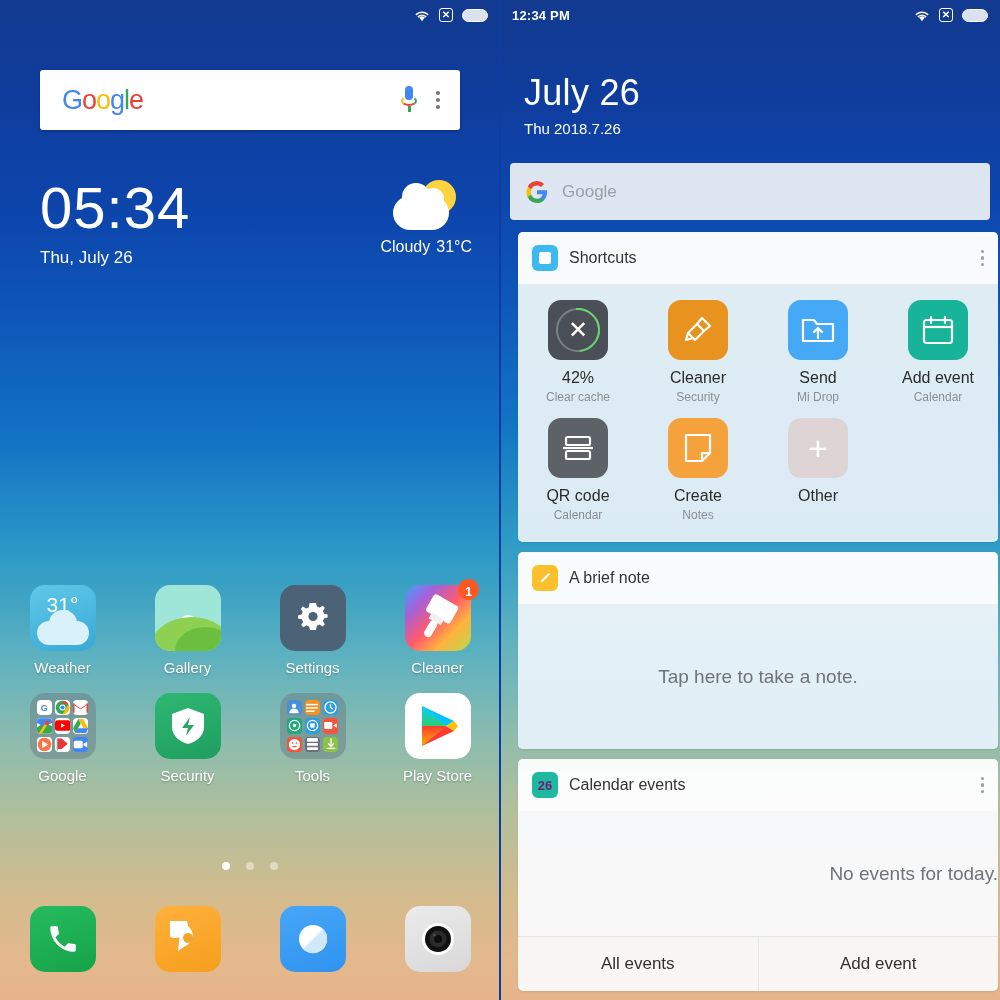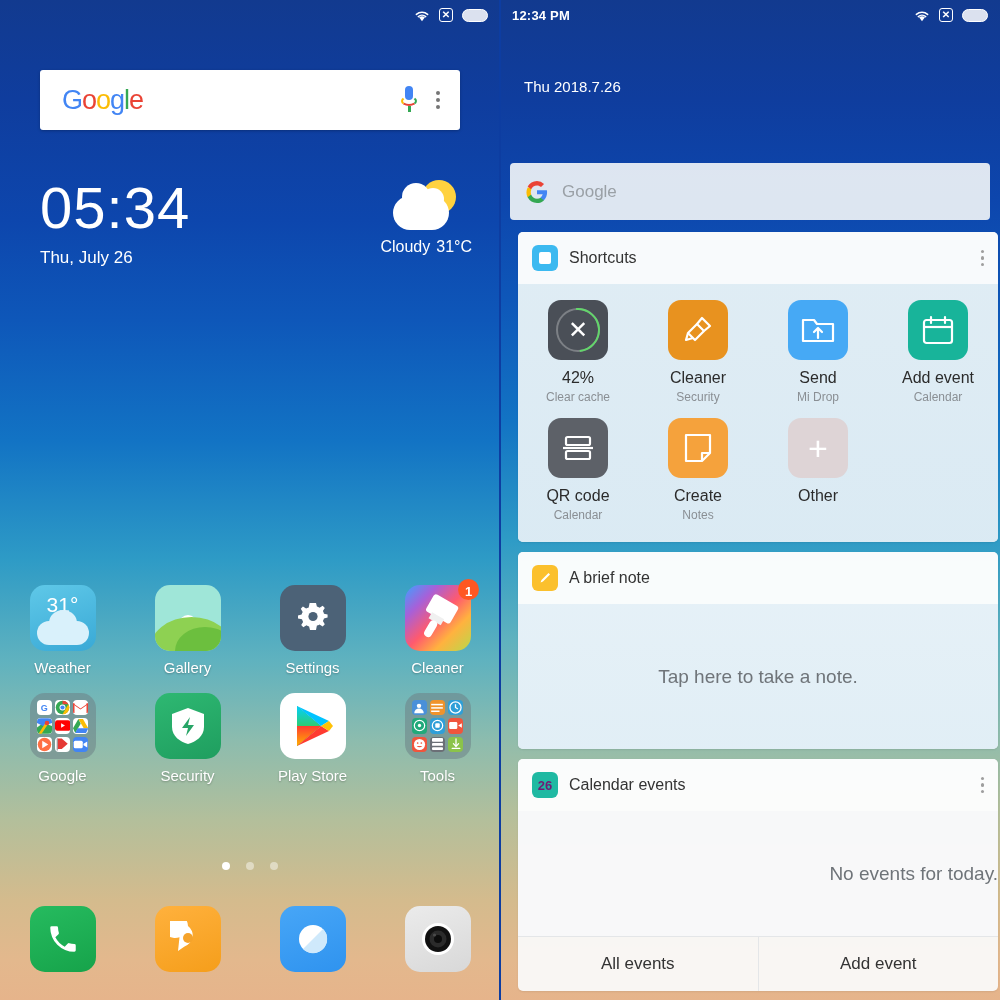--- a/index.html
+++ b/index.html
@@ -345,20 +345,86 @@
           <div class="appicon ic-security">
             <svg width="34" height="38" viewBox="0 0 34 38">
               <path d="M17 1 L33 7 V20 C33 29 25 35 17 37 C9 35 1 29 1 20 V7 Z" fill="#fff"></path>
               <path d="M19 10 l-8 11 h6 l-2 8 8-11 h-6 z" fill="#28a567"></path>
             </svg>
           </div>
           <div class="applabel">Security</div>
         </div>
 
         <div class="app">
+          <div class="appicon ic-folder">
+            <div class="fgrid">
+              <div style="background:#4a90d9">
+                <svg width="12" height="12" viewBox="0 0 14 14">
+                    <circle cx="7" cy="4.5" r="2.6" fill="#fff"></circle>
+                    <path d="M1.5 13a5.5 5.5 0 0 1 11 0z" fill="#fff"></path>
+                  </svg>
+              </div>
+              <div style="background:#f0932b">
+                <svg width="12" height="10" viewBox="0 0 14 12">
+                    <rect y="1" width="14" height="1.8" fill="#fff"></rect>
+                    <rect y="5" width="14" height="1.8" fill="#fff"></rect>
+                    <rect y="9" width="10" height="1.8" fill="#fff"></rect>
+                  </svg>
+              </div>
+              <div style="background:#2f9fd8">
+                <svg width="13" height="13" viewBox="0 0 14 14">
+                    <circle cx="7" cy="7" r="6" fill="none" stroke="#fff" stroke-width="1.4"></circle>
+                    <path d="M7 3.5V7l2.6 1.6" stroke="#fff" stroke-width="1.4" fill="none"></path>
+                  </svg>
+              </div>
+              <div style="background:#21a97a">
+                <svg width="13" height="13" viewBox="0 0 14 14">
+                    <circle cx="7" cy="7" r="5.6" fill="none" stroke="#fff" stroke-width="1.3"></circle>
+                    <circle cx="7" cy="7" r="1.8" fill="#fff"></circle>
+                  </svg>
+              </div>
+              <div style="background:#2f9fd8">
+                <svg width="13" height="13" viewBox="0 0 14 14">
+                    <circle cx="7" cy="7" r="5.6" fill="none" stroke="#fff" stroke-width="1.3"></circle>
+                    <rect x="4.6" y="4.6" width="4.8" height="4.8" rx="1" fill="#fff"></rect>
+                  </svg>
+              </div>
+              <div style="background:#f0553d">
+                <svg width="13" height="9" viewBox="0 0 14 10">
+                    <rect x="0" y="1" width="9" height="8" rx="1.4" fill="#fff"></rect>
+                    <path d="M10 5l4-2.6v5.2z" fill="#fff"></path>
+                  </svg>
+              </div>
+              <div style="background:#f0553d">
+                <svg width="13" height="13" viewBox="0 0 14 14">
+                    <circle cx="7" cy="7" r="6" fill="#fff"></circle>
+                    <path d="M4 8.6a4 4 0 0 0 6 0z" fill="#f0553d"></path>
+                    <circle cx="5" cy="5.4" r=".9" fill="#f0553d"></circle>
+                    <circle cx="9" cy="5.4" r=".9" fill="#f0553d"></circle>
+                  </svg>
+              </div>
+              <div style="background:#6b6f76">
+                <svg width="11" height="12" viewBox="0 0 12 13">
+                    <rect x="0" y="0" width="12" height="4" rx="1" fill="#fff"></rect>
+                    <rect x="0" y="5.5" width="12" height="3" rx="1" fill="#fff"></rect>
+                    <rect x="0" y="10" width="12" height="3" rx="1" fill="#fff"></rect>
+                  </svg>
+              </div>
+              <div style="background:#8bc34a">
+                <svg width="12" height="12" viewBox="0 0 14 14">
+                    <path d="M7 1v8M4 6.6L7 10l3-3.4" stroke="#fff" stroke-width="1.5" fill="none" stroke-linecap="round"></path>
+                    <path d="M2.5 12h9" stroke="#fff" stroke-width="1.5" stroke-linecap="round"></path>
+                  </svg>
+              </div>
+            </div>
+          </div>
+          <div class="applabel">Tools</div>
+        </div>
+
+        <div class="app">
           <div class="appicon ic-play">
             <svg width="40" height="44" viewBox="0 0 40 44">
               <path d="M4 2 L28 22 L4 42 Z" fill="#34A853"></path>
               <path d="M4 2 L28 22 L4 42 Z" fill="url(#g1)"></path>
               <defs>
                 <linearGradient id="g1" x1="0" y1="0" x2="0" y2="1">
                   <stop offset="0%" stop-color="#00D0FF"></stop>
                     <stop offset="50%" stop-color="#2ECC71"></stop>
                   <stop offset="50%" stop-color="#FF3B30"></stop>
                     <stop offset="100%" stop-color="#FFB300"></stop>
@@ -366,86 +432,20 @@
               </defs>
               <path d="M4 2 L28 22 L36 17 Z" fill="#00C3FF"></path>
               <path d="M4 2 L28 22 L4 42 Z" fill="none"></path>
               <path d="M4 42 L28 22 L36 27 Z" fill="#FF3B30"></path>
               <path d="M28 22 L36 17 L40 22 L36 27 Z" fill="#FFC107"></path>
               <path d="M4 2 L4 42 L24 22 Z" fill="#00E0A0" opacity=".0"></path>
             </svg>
           </div>
           <div class="applabel">Play Store</div>
         </div>
-
-        <div class="app">
-          <div class="appicon ic-folder">
-            <div class="fgrid">
-              <div style="background:#4a90d9">
-                <svg width="12" height="12" viewBox="0 0 14 14">
-                    <circle cx="7" cy="4.5" r="2.6" fill="#fff"></circle>
-                    <path d="M1.5 13a5.5 5.5 0 0 1 11 0z" fill="#fff"></path>
-                  </svg>
-              </div>
-              <div style="background:#f0932b">
-                <svg width="12" height="10" viewBox="0 0 14 12">
-                    <rect y="1" width="14" height="1.8" fill="#fff"></rect>
-                    <rect y="5" width="14" height="1.8" fill="#fff"></rect>
-                    <rect y="9" width="10" height="1.8" fill="#fff"></rect>
-                  </svg>
-              </div>
-              <div style="background:#2f9fd8">
-                <svg width="13" height="13" viewBox="0 0 14 14">
-                    <circle cx="7" cy="7" r="6" fill="none" stroke="#fff" stroke-width="1.4"></circle>
-                    <path d="M7 3.5V7l2.6 1.6" stroke="#fff" stroke-width="1.4" fill="none"></path>
-                  </svg>
-              </div>
-              <div style="background:#21a97a">
-                <svg width="13" height="13" viewBox="0 0 14 14">
-                    <circle cx="7" cy="7" r="5.6" fill="none" stroke="#fff" stroke-width="1.3"></circle>
-                    <circle cx="7" cy="7" r="1.8" fill="#fff"></circle>
-                  </svg>
-              </div>
-              <div style="background:#2f9fd8">
-                <svg width="13" height="13" viewBox="0 0 14 14">
-                    <circle cx="7" cy="7" r="5.6" fill="none" stroke="#fff" stroke-width="1.3"></circle>
-                    <rect x="4.6" y="4.6" width="4.8" height="4.8" rx="1" fill="#fff"></rect>
-                  </svg>
-              </div>
-              <div style="background:#f0553d">
-                <svg width="13" height="9" viewBox="0 0 14 10">
-                    <rect x="0" y="1" width="9" height="8" rx="1.4" fill="#fff"></rect>
-                    <path d="M10 5l4-2.6v5.2z" fill="#fff"></path>
-                  </svg>
-              </div>
-              <div style="background:#f0553d">
-                <svg width="13" height="13" viewBox="0 0 14 14">
-                    <circle cx="7" cy="7" r="6" fill="#fff"></circle>
-                    <path d="M4 8.6a4 4 0 0 0 6 0z" fill="#f0553d"></path>
-                    <circle cx="5" cy="5.4" r=".9" fill="#f0553d"></circle>
-                    <circle cx="9" cy="5.4" r=".9" fill="#f0553d"></circle>
-                  </svg>
-              </div>
-              <div style="background:#6b6f76">
-                <svg width="11" height="12" viewBox="0 0 12 13">
-                    <rect x="0" y="0" width="12" height="4" rx="1" fill="#fff"></rect>
-                    <rect x="0" y="5.5" width="12" height="3" rx="1" fill="#fff"></rect>
-                    <rect x="0" y="10" width="12" height="3" rx="1" fill="#fff"></rect>
-                  </svg>
-              </div>
-              <div style="background:#8bc34a">
-                <svg width="12" height="12" viewBox="0 0 14 14">
-                    <path d="M7 1v8M4 6.6L7 10l3-3.4" stroke="#fff" stroke-width="1.5" fill="none" stroke-linecap="round"></path>
-                    <path d="M2.5 12h9" stroke="#fff" stroke-width="1.5" stroke-linecap="round"></path>
-                  </svg>
-              </div>
-            </div>
-          </div>
-          <div class="applabel">Tools</div>
-        </div>
       </div>
     </div>
 
     <div class="pagedots">
       <i class="on"></i>
       <i></i>
       <i></i>
     </div>
 
     <div class="dock">
@@ -495,20 +495,21 @@
           <path d="M8 12.2 L5.1 8.3 A5 5 0 0 1 10.9 8.3 Z" fill="#fff"></path>
           <path d="M2.4 5.4 A8.4 8.4 0 0 1 13.6 5.4" stroke="#fff" stroke-width="1.6" fill="none" stroke-linecap="round"></path>
           <path d="M4.3 7.6 A5.6 5.6 0 0 1 11.7 7.6" stroke="#fff" stroke-width="1.5" fill="none" stroke-linecap="round"></path>
         </svg>
         <div class="ico-nosim">✕</div>
         <div class="ico-batt"></div>
       </div>
     </div>
 
     <div class="rhead">
+      <div class="big">July 26</div>
       <div class="sub">Thu 2018.7.26</div>
     </div>
 
     <div class="rsearch">
       <div class="gmark">
         <svg width="22" height="22" viewBox="0 0 24 24">
           <path fill="#4285F4" d="M23 12.3c0-.8-.07-1.6-.2-2.3H12v4.5h6.2a5.3 5.3 0 0 1-2.3 3.5v2.9h3.7c2.2-2 3.4-5 3.4-8.6z"></path>
           <path fill="#34A853" d="M12 24c3.1 0 5.7-1 7.6-2.8l-3.7-2.9c-1 .7-2.3 1.1-3.9 1.1-3 0-5.5-2-6.4-4.7H1.8v3A12 12 0 0 0 12 24z"></path>
           <path fill="#FBBC05" d="M5.6 14.7a7.2 7.2 0 0 1 0-4.6v-3H1.8a12 12 0 0 0 0 10.7z"></path>
           <path fill="#EA4335" d="M12 4.8c1.7 0 3.2.6 4.4 1.7l3.3-3.3A11.7 11.7 0 0 0 12 0 12 12 0 0 0 1.8 6.1l3.8 3a7.2 7.2 0 0 1 6.4-4.3z"></path>

